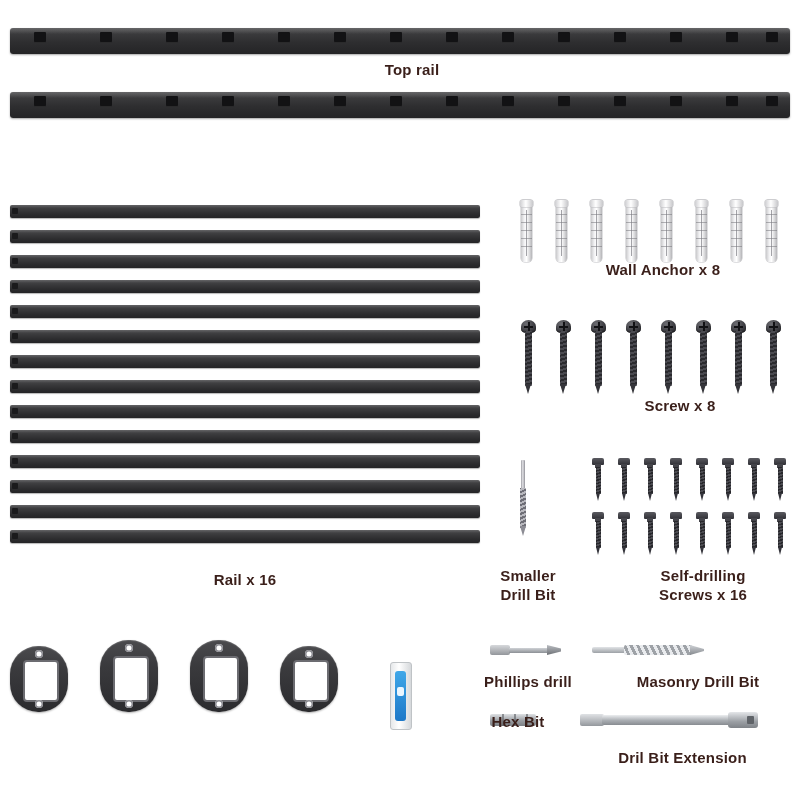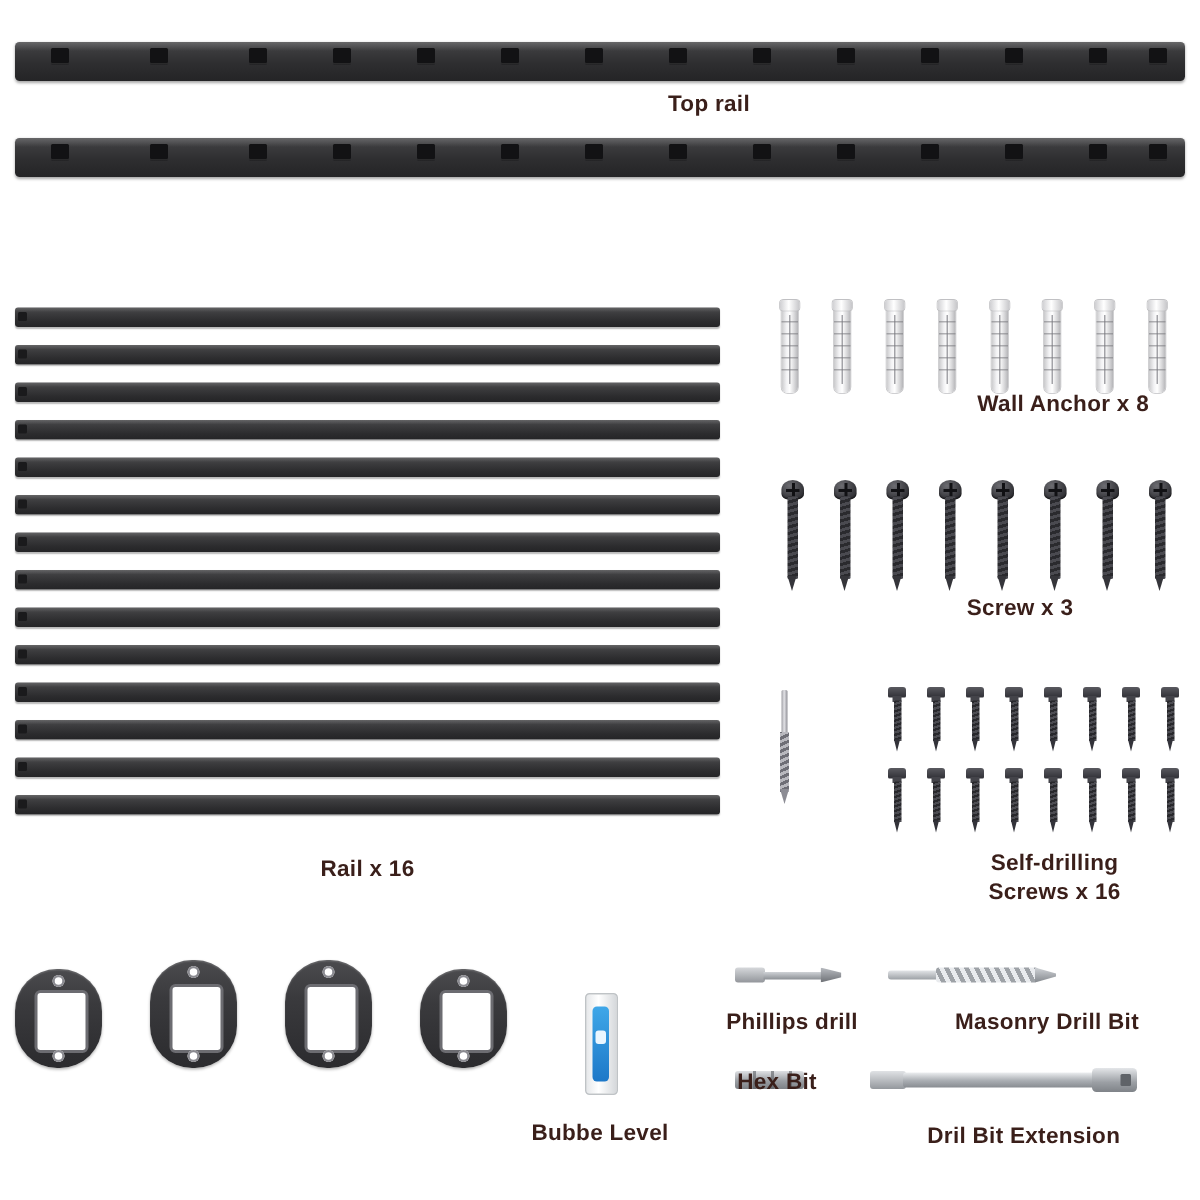--- a/index.html
+++ b/index.html
@@ -412,21 +412,21 @@
     <div class="notch" style="left:324px;"></div>
     <div class="notch" style="left:380px;"></div>
     <div class="notch" style="left:436px;"></div>
     <div class="notch" style="left:492px;"></div>
     <div class="notch" style="left:548px;"></div>
     <div class="notch" style="left:604px;"></div>
     <div class="notch" style="left:660px;"></div>
     <div class="notch" style="left:716px;"></div>
     <div class="notch" style="left:756px;"></div>
   </div>
-  <div class="label" style="left:300px; top:60px; width:200px;text-align:right;">Top rail</div>
+  <div class="label" style="left:312px; top:60px; width:200px;">Top rail</div>
 
   <div class="longrail" style="left:10px; top:92px; width:780px;">
     <div class="gloss"></div>
     <div class="notch" style="left:24px;"></div>
     <div class="notch" style="left:90px;"></div>
     <div class="notch" style="left:156px;"></div>
     <div class="notch" style="left:212px;"></div>
     <div class="notch" style="left:268px;"></div>
     <div class="notch" style="left:324px;"></div>
     <div class="notch" style="left:380px;"></div>
@@ -528,21 +528,21 @@
   <div class="anchor" style="left:765px; top:200px;">
     <div class="body"></div>
       <div class="cap"></div>
       <div class="slit"></div>
     <div class="rib" style="top:14px;"></div>
       <div class="rib" style="top:22px;"></div>
     <div class="rib" style="top:30px;"></div>
       <div class="rib" style="top:38px;"></div>
     <div class="rib" style="top:46px;"></div>
   </div>
-  <div class="label" style="left:526px; top:260px; width:240px;text-align:right;">Wall Anchor x 8</div>
+  <div class="label" style="left:543px; top:260px; width:240px;">Wall Anchor x 8</div>
 
   <div class="screw" style="left:521px; top:320px;">
     <div class="head">
         <div class="cross-v"></div>
         <div class="cross-h"></div>
       </div>
     <div class="shank"></div>
       <div class="tip"></div>
   </div>
   <div class="screw" style="left:556px; top:320px;">
@@ -594,27 +594,29 @@
       <div class="tip"></div>
   </div>
   <div class="screw" style="left:766px; top:320px;">
     <div class="head">
         <div class="cross-v"></div>
         <div class="cross-h"></div>
       </div>
     <div class="shank"></div>
       <div class="tip"></div>
   </div>
-  <div class="label" style="left:580px; top:396px; width:200px;">Screw x 3</div>
+  <div class="label" style="left:580px; top:396px; width:200px;">Screw x 8</div>
 
   <div class="smallbit" style="left:517px; top:460px;">
     <div class="shaft"></div>
       <div class="flute"></div>
       <div class="tip"></div>
   </div>
+  <div class="label" style="left:473px; top:566px; width:110px;">Smaller
+Drill Bit</div>
 
   <div class="sdscrew" style="left:592px; top:458px;">
     <div class="head"></div>
       <div class="neck"></div>
       <div class="shank"></div>
       <div class="tip"></div>
     </div>
   <div class="sdscrew" style="left:618px; top:458px;">
     <div class="head"></div>
       <div class="neck"></div>
@@ -732,21 +734,20 @@
     <div class="plate"></div>
       <div class="hole top"></div>
       <div class="window"></div>
       <div class="hole bot"></div>
   </div>
 
   <div class="level" style="left:390px; top:662px;">
     <div class="vial"></div>
       <div class="bub"></div>
   </div>
-  <div class="label" style="left:320px; top:746px; width:160px;">Bubbe Level</div>
 
   <div class="phillips" style="left:490px; top:644px;">
     <div class="hex"></div>
       <div class="rod"></div>
       <div class="tip"></div>
   </div>
   <div class="label" style="left:463px; top:672px; width:130px;">Phillips drill</div>
 
   <div class="masonry" style="left:592px; top:643px;">
     <div class="shank"></div>

